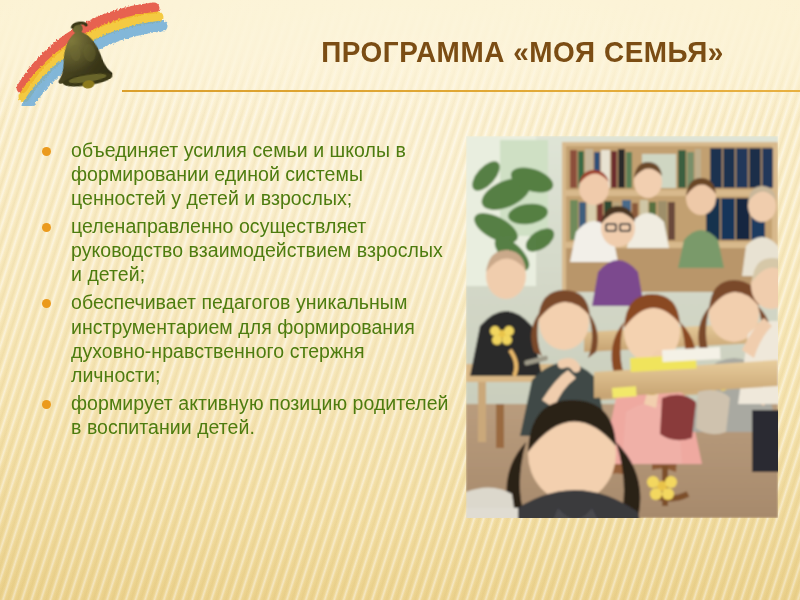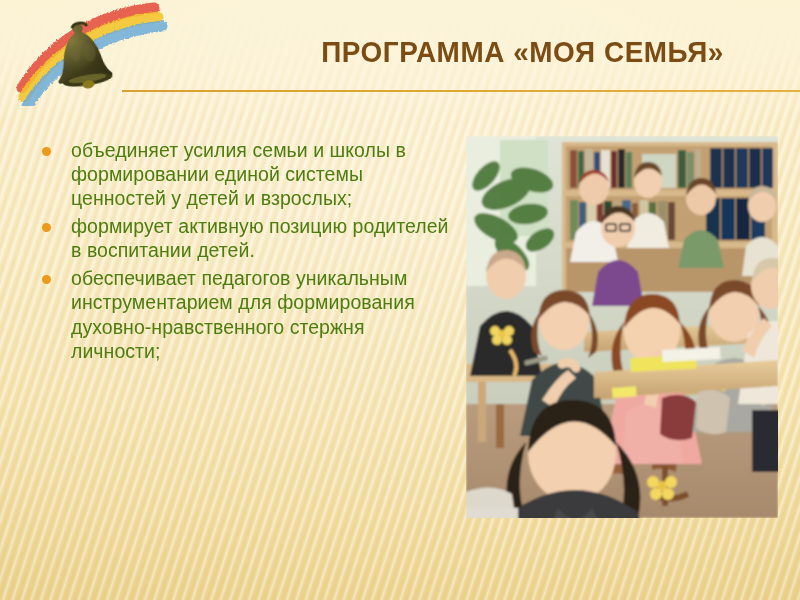--- a/index.html
+++ b/index.html
@@ -217,25 +217,29 @@
     <div class="title-rule"></div>
   </div>
 
   <div class="bullets">
     <div class="bullet">
       <span class="bullet-dot"></span>
       <span class="bullet-text">объединяет усилия семьи и школы в формировании единой системы ценностей у детей и взрослых;</span>
     </div>
     <div class="bullet">
       <span class="bullet-dot"></span>
-      <span class="bullet-text">формирует активную позицию родителей в воспитании детей.</span>
+      <span class="bullet-text">целенаправленно осуществляет руководство взаимодействием взрослых и детей;</span>
     </div>
     <div class="bullet">
       <span class="bullet-dot"></span>
       <span class="bullet-text">обеспечивает педагогов уникальным инструментарием для формирования духовно-нравственного стержня личности;</span>
+    </div>
+    <div class="bullet">
+      <span class="bullet-dot"></span>
+      <span class="bullet-text">формирует активную позицию родителей в воспитании детей.</span>
     </div>
   </div>
 
   <div class="photo-wrap">
     <div class="photo">
       <svg viewBox="0 0 312 382" xmlns="http://www.w3.org/2000/svg">
         <defs>
           <filter id="blurPhoto" x="-5%" y="-5%" width="110%" height="110%">
             <feGaussianBlur stdDeviation="1.3"></feGaussianBlur>
           </filter>

